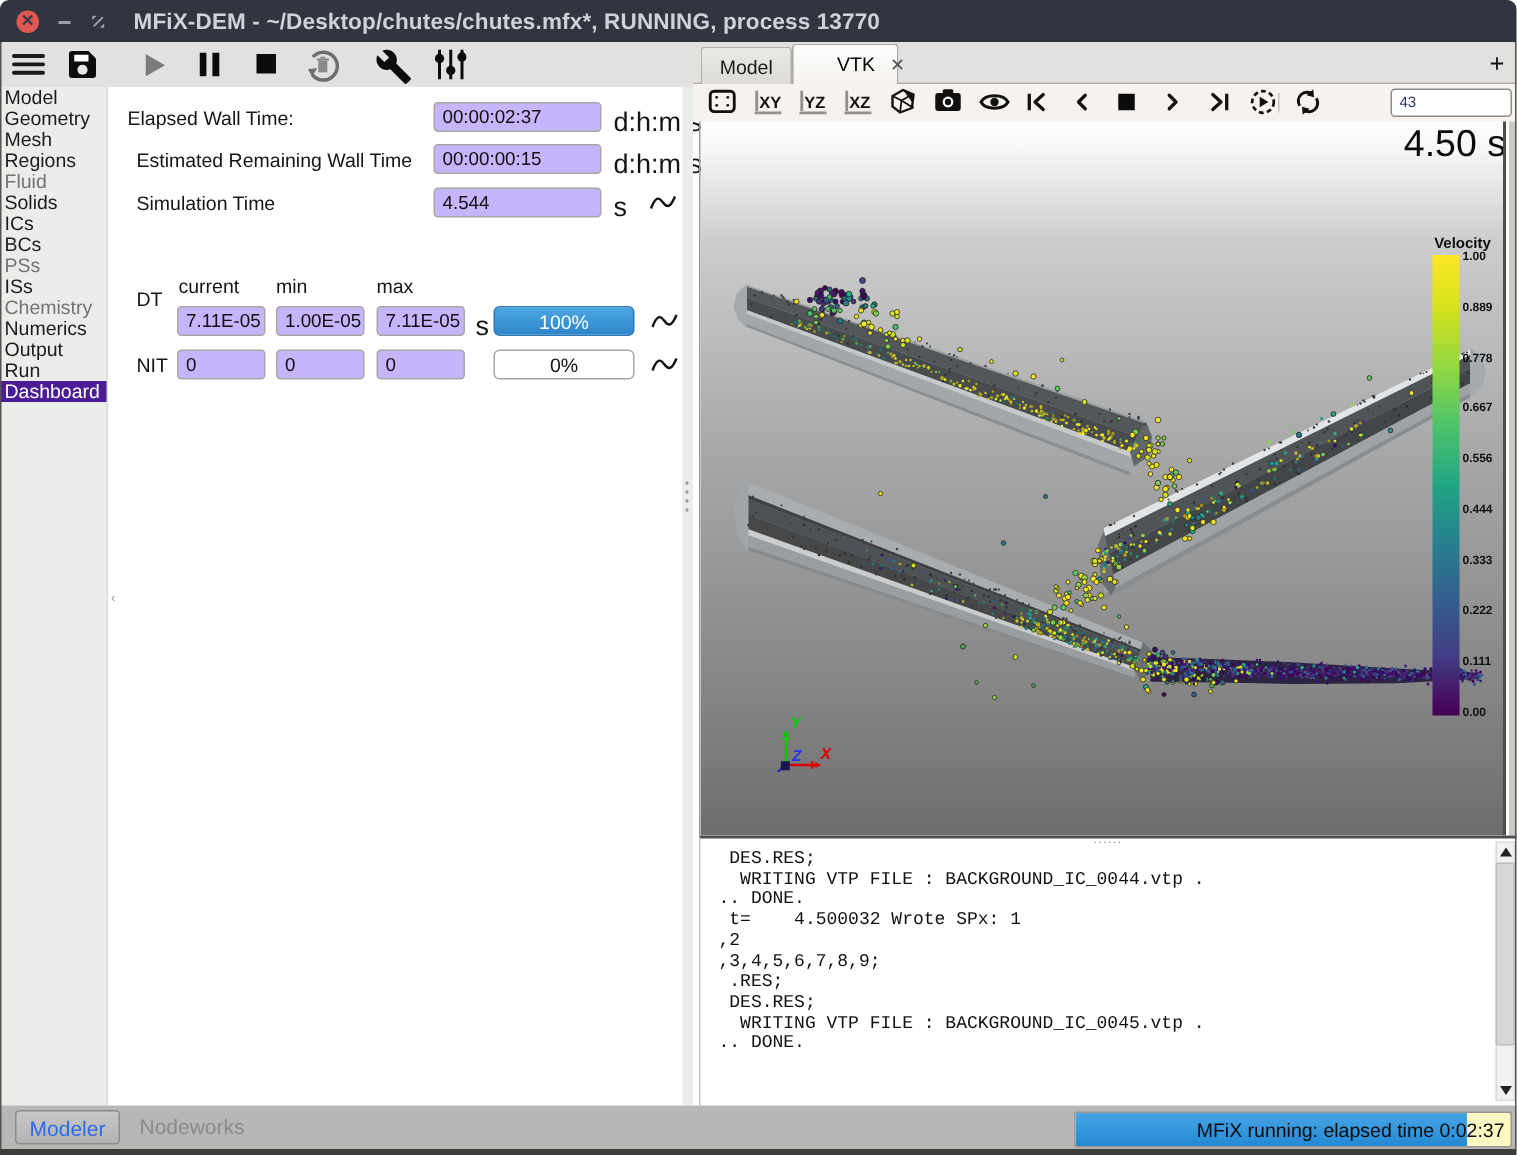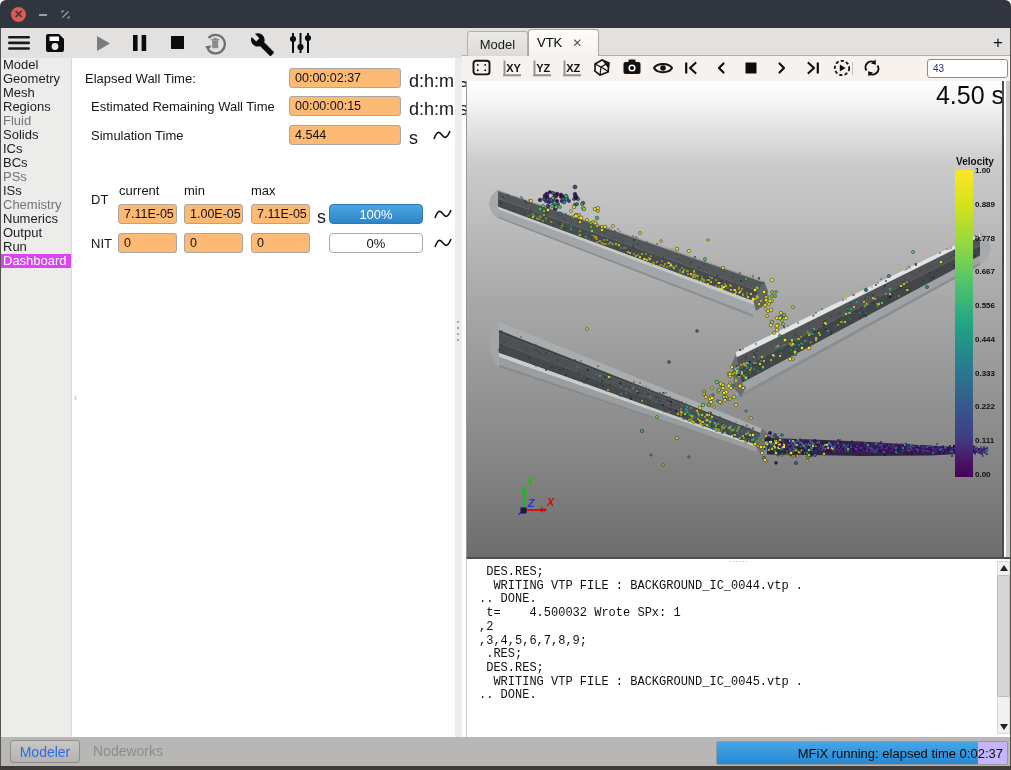--- a/index.html
+++ b/index.html
@@ -4,57 +4,58 @@
 html,body{width:1011px;height:770px;overflow:hidden;font-family:"Liberation Sans",sans-serif;background:#fff}
 .abs{position:absolute}
 #titlebar{position:absolute;left:0;top:0;width:1011px;height:28px;background:#30353f;border-radius:6px 6px 0 0}
 #title{position:absolute;left:89px;top:0;height:28px;line-height:29px;font-size:15px;font-weight:bold;color:#ced3da;letter-spacing:0.1px}
 #closebtn{position:absolute;left:11px;top:7px;width:15px;height:15px;border-radius:50%;background:#df5952;color:#343945;font-size:11px;font-weight:bold;text-align:center;line-height:15px}
 #minbtn{position:absolute;left:39px;top:14px;width:8px;height:2px;background:#9ba1ab}
 #toolbar{position:absolute;left:0;top:28px;width:1011px;height:30px;background:#e3e1e0}
 #sidebar{position:absolute;left:0;top:58px;width:72px;height:679px;background:#ececeb;border-right:1px solid #dadad8}
 #sidebar div{height:14px;line-height:14px;font-size:13px;color:#1c1c1c;padding-left:3px;white-space:nowrap;overflow:hidden}
 #sidebar div.d{color:#737373}
-#sidebar div.sel{background:#d946ef;color:#fff}
+#sidebar div.sel{background:#4c1d95;color:#fff}
 #centerpanel{position:absolute;left:73px;top:58px;width:382px;height:679px;background:#fff}
 .lbl{position:absolute;font-size:13px;color:#151515;white-space:nowrap}
-.inp{position:absolute;border:1px solid #a9a7a5;border-radius:3px;background:#fdba74;font-size:12.5px;color:#111;padding-left:5px;white-space:nowrap;overflow:hidden}
+.inp{position:absolute;border:1px solid #a9a7a5;border-radius:3px;background:#c4b5fd;font-size:12.5px;color:#111;padding-left:5px;white-space:nowrap;overflow:hidden}
 .unit{position:absolute;font-size:18px;color:#151515}
 #pb1{position:absolute;left:329px;top:204px;width:94px;height:20px;border:1px solid #2d7ab8;border-radius:4px;background:linear-gradient(#4ba6e2,#2e86c8);color:#fff;font-size:13px;text-align:center;line-height:19px}
 #pb0{position:absolute;left:329px;top:233px;width:94px;height:20px;border:1px solid #aaa8a6;border-radius:4px;background:#fff;color:#111;font-size:13px;text-align:center;line-height:19px}
 #vsplit{position:absolute;left:455px;top:58px;width:7px;height:679px;background:#ececeb}
 #tabbar{position:absolute;left:462px;top:28px;width:549px;height:28px;background:#e3e1e0}
 #tabmodel{position:absolute;left:467px;top:31px;width:61px;height:25px;background:linear-gradient(#ebe9e6,#dddbd8);border:1px solid #b2b0ae;border-bottom:none;border-radius:3px 3px 0 0;text-align:center;font-size:13px;color:#1a1a1a;line-height:25px}
 #tabvtk{position:absolute;left:528px;top:29px;width:71px;height:27px;background:linear-gradient(#fefdfc,#f6f3ef);border:1px solid #aaa8a6;border-bottom:none;border-radius:3px 3px 0 0;font-size:13px;color:#000;line-height:26px}
 #paneline{position:absolute;left:462px;top:55px;width:549px;height:1px;background:#b2b0ae}
 #vtktb{position:absolute;left:462px;top:56px;width:549px;height:25px;background:#f7f2ee}
 #frameinp{position:absolute;left:927px;top:59px;width:81px;height:19px;border:1px solid #8f8d8b;border-radius:3px;background:#fff;font-size:10px;color:#26356d;padding-left:5px;line-height:17px}
 #viewport{position:absolute;left:466px;top:81px;width:538px;height:476px;border-left:1px solid #9a9896;border-right:2px solid #4c4c4c;overflow:hidden}
 #console{position:absolute;left:466px;top:557px;width:545px;height:180px;background:#fff;border-top:2px solid #4e4e4e;border-left:1px solid #c8c8c8}
 #context{position:absolute;left:12px;font-family:"Liberation Mono",monospace;font-size:12px;line-height:13.7px;color:#101010;white-space:pre}
 #sbar{position:absolute;left:530px;top:2px;width:13px;height:173px;background:#f2f1f0;border:1px solid #dcdad8}
 #sthumb{position:absolute;left:530px;width:13px;background:#d9d7d5;border:1px solid #bebcba;border-radius:2px}
 #statusbar{position:absolute;left:0;top:737px;width:1011px;height:29px;background:#b9b7b6}
 #modelerbtn{position:absolute;left:10px;top:740px;width:70px;height:23px;border:1px solid #8f8d8b;border-radius:3px;background:linear-gradient(#c9c7c5,#b5b3b1);color:#2b6be4;font-size:14px;text-align:center;line-height:22px}
 #nodeworks{position:absolute;left:93px;top:740px;height:23px;color:#8b8b8b;font-size:14px;line-height:23px}
-#runpb{position:absolute;left:716px;top:741px;width:292px;height:24px;background:#c4b5fd;border:1px solid #999795;border-radius:2px;overflow:hidden}
+#runpb{position:absolute;left:716px;top:741px;width:292px;height:24px;background:#fef9c3;border:1px solid #999795;border-radius:2px;overflow:hidden}
 #runpbfill{position:absolute;left:0;top:0;width:261px;height:24px;background:linear-gradient(#47a5e5,#2186d2)}
 #runpbtxt{position:absolute;right:4px;top:0;width:292px;height:22px;line-height:23px;text-align:right;font-size:13px;color:#0a0a0a}
 #botstrip{position:absolute;left:0;top:766px;width:1011px;height:4px;background:#3e3c38}
 .edgeL{position:absolute;left:0;top:28px;width:1px;height:738px;background:#55534f}
 .edgeR{position:absolute;left:1010px;top:28px;width:1px;height:738px;background:#55534f}
 </style></head>
 <body>
 <div id="titlebar">
  <div id="closebtn">✕</div>
  <div id="minbtn"></div>
  <svg class="abs" style="left:61px;top:10px" width="9" height="9">
       <path d="M0.5,3.5 v-3 h3 z M8.5,5.5 v3 h-3 z" fill="#9ba1ab"></path>
       <path d="M1.5,7.5 L7.5,1.5" stroke="#9ba1ab" stroke-width="1.2"></path>
     </svg>
+ <div id="title">MFiX-DEM - ~/Desktop/chutes/chutes.mfx*, RUNNING, process 13770</div>
 </div>
 <div id="toolbar">
  <svg class="abs" style="left:8px;top:8px" width="22" height="14">
       <g fill="#1a1a1a">
         <rect x="0" y="0" width="22" height="2.6" rx="1.3"></rect>
         <rect x="0" y="5.6" width="22" height="2.6" rx="1.3"></rect>
         <rect x="0" y="11.2" width="22" height="2.6" rx="1.3"></rect>
       </g>
     </svg>
  <svg class="abs" style="left:46px;top:6px" width="18" height="18">
@@ -149,21 +150,21 @@
       <circle cx="2" cy="2" r="1.1"></circle>
       <circle cx="2" cy="8" r="1.1"></circle>
       <circle cx="2" cy="14" r="1.1"></circle>
       <circle cx="2" cy="20" r="1.1"></circle>
     </g>
   </svg>
 <div class="abs" style="left:74px;top:393px;font-size:9px;color:#999">‹</div>
 <div id="tabbar"></div>
 <div id="paneline"></div>
 <div id="tabmodel">Model</div>
-<div id="tabvtk"><span style="margin-left:8px">VTK</span><span style="margin-left:10px;color:#555;font-size:12px">✕</span></div>
+<div id="tabvtk"><span style="margin-left:29px">VTK</span><span style="margin-left:10px;color:#555;font-size:12px">✕</span></div>
 <div class="abs" style="left:991px;top:33px;width:14px;height:20px;font-size:17px;color:#111;text-align:center">+</div>
 <div id="vtktb">
     <svg style="position:absolute;left:10px;top:0" width="20" height="25" viewBox="0 0 20 25">
       <rect x="1.5" y="4.8" width="16" height="13.6" rx="2.6" fill="none" stroke="#111" stroke-width="1.9"></rect>
       <g fill="#111">
         <circle cx="5.8" cy="8.9" r="0.95"></circle>
         <circle cx="13.2" cy="8.9" r="0.95"></circle>
         <circle cx="5.8" cy="14.2" r="0.95"></circle>
         <circle cx="13.2" cy="14.2" r="0.95"></circle>
       </g>

